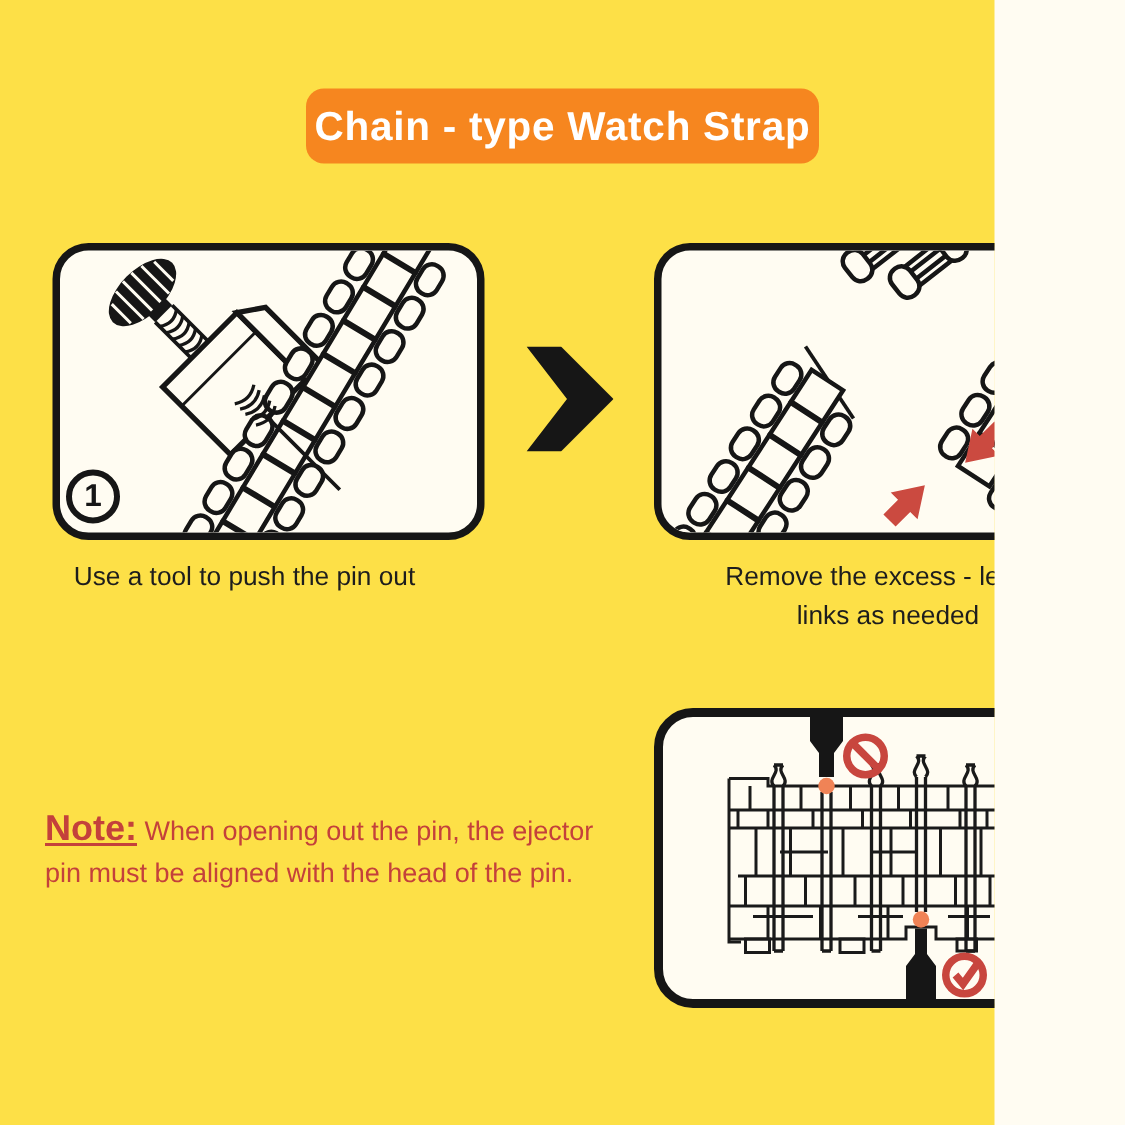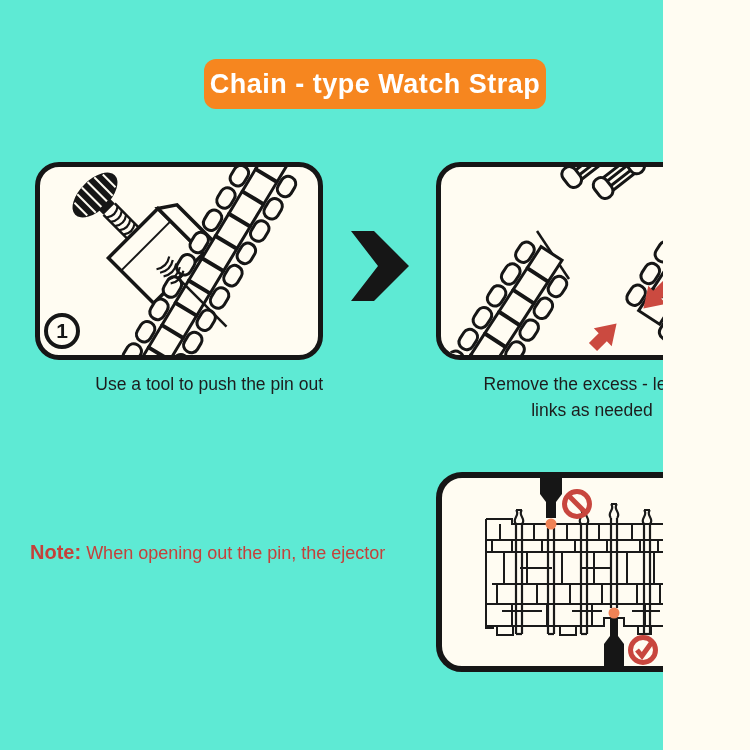--- a/index.html
+++ b/index.html
@@ -1,17 +1,17 @@
 <!DOCTYPE html>
 <html><head>
 <meta charset="utf-8">
 <style>
   html,body{margin:0;padding:0;}
   body{background:#FFFCF2;font-family:"Liberation Sans", sans-serif;}
-  .canvas{position:relative;width:663px;height:750px;background:#5eead4;overflow:hidden;}
+  .canvas{position:relative;width:663px;height:750px;background:#fde047;overflow:hidden;}
 
   .banner{
     position:absolute;left:204px;top:59px;width:342px;height:50px;
     background:#F6861F;border-radius:12px;
     display:flex;align-items:center;justify-content:center;
     color:#FFFFFF;font-size:27px;font-weight:bold;letter-spacing:0.5px;
   }
 
   .panel{
     position:absolute;background:#FFFCF2;border:5px solid #161616;border-radius:24px;
@@ -28,29 +28,29 @@
     font-size:21px;font-weight:bold;color:#161616;z-index:5;
   }
   .badge1{left:4px;bottom:6px;}
   .badge2{right:6px;bottom:6px;}
 
   .chev{position:absolute;left:351px;top:231px;}
 
   .caption{
     position:absolute;color:#1d1d1d;font-size:17.5px;line-height:26px;text-align:center;
   }
-  .caption1{left:35px;top:371px;width:288px;text-align:right;}
+  .caption1{left:19px;top:371px;width:288px;}
   .caption2{left:454px;top:371px;width:276px;}
   .caption2 .wrapbox{display:inline-block;max-width:256px;}
 
   .note{
     position:absolute;left:30px;top:539px;width:436px;
     color:#C4413B;font-size:18px;line-height:27.5px;
   }
-  .note .note-label{font-weight:bold;font-size:20px;}
+  .note .note-label{font-weight:bold;font-size:24px;text-decoration:underline;}
 
   svg{display:block;}
 </style>
 </head>
 <body>
 
 <div class="canvas">
 
   <svg width="0" height="0" style="position:absolute">
     <defs>
@@ -166,20 +166,21 @@
   <div class="caption caption1">Use a tool to push the pin out</div>
   <div class="caption caption2">
     <span class="wrapbox">Remove the excess - length links as needed</span>
   </div>
 
   <div class="note">
     <div>
       <span class="note-label">Note:</span>
       <span>When opening out the pin, the ejector</span>
     </div>
+    <div>pin must be aligned with the head of the pin.</div>
   </div>
 
   <div class="panel panel3">
     <svg width="276" height="188" viewBox="0 0 276 188">
 
       <g stroke="#1a1a1a" stroke-width="2" fill="none">
         <path d="M44,41 L44,150 L52,150"></path>
         <path d="M44,41 H70 V46 H224 V148"></path>
         <path d="M44,148 H162 V140 H182 V148 H224"></path>
         <path d="M44,62 H224"></path>

